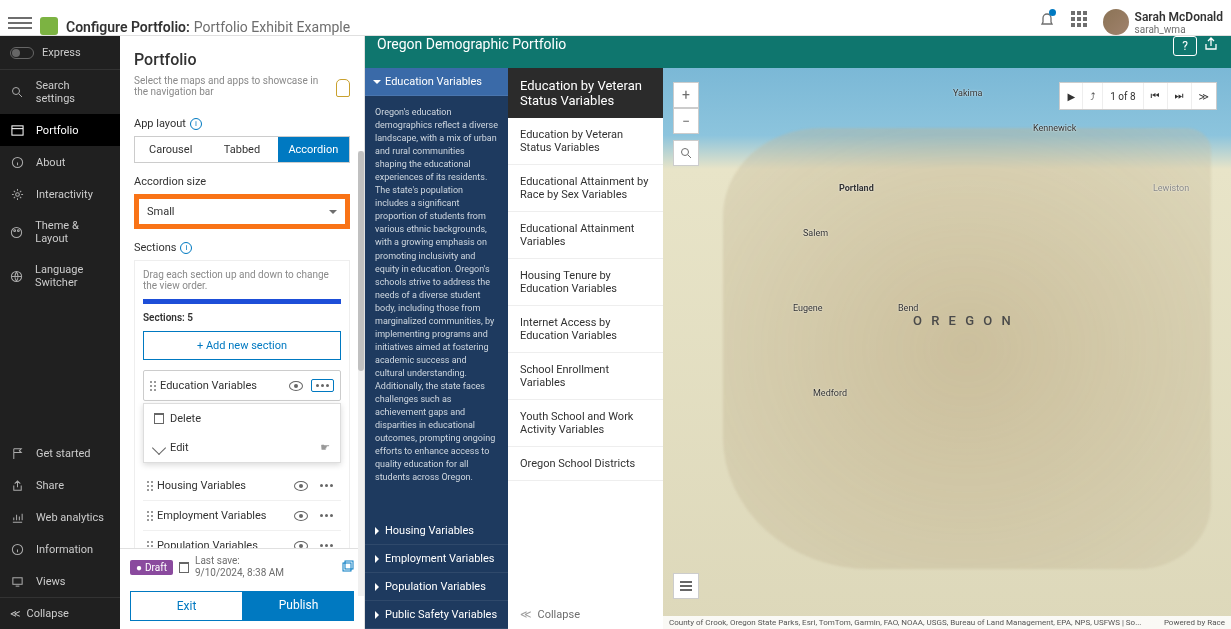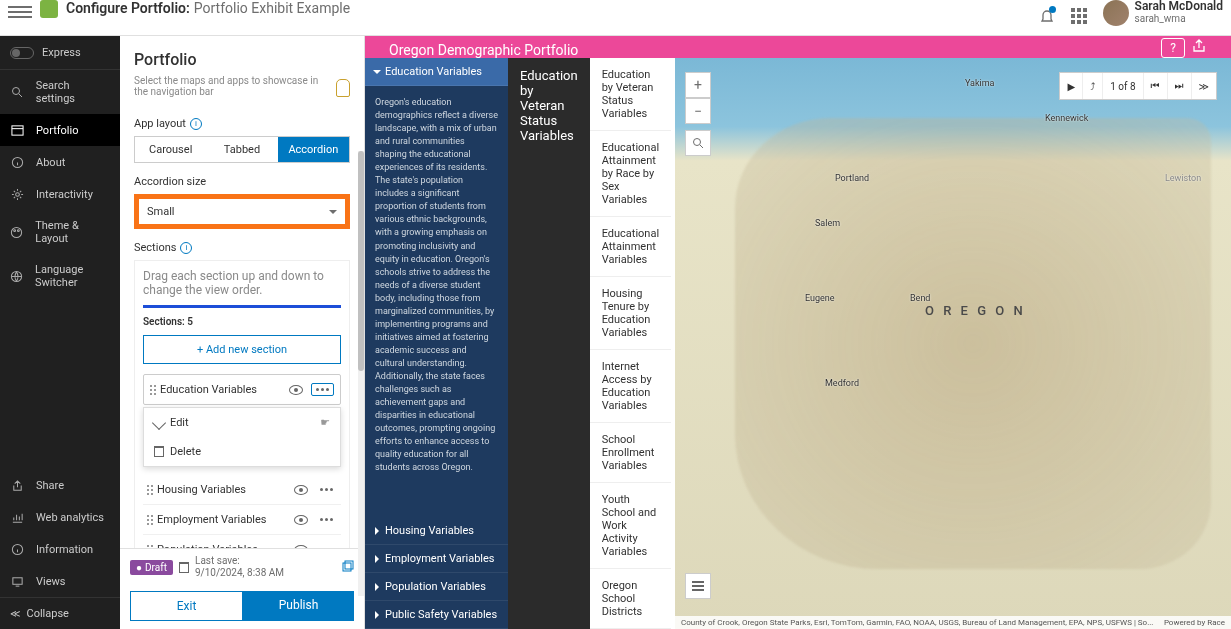--- a/index.html
+++ b/index.html
@@ -1,17 +1,17 @@
 <!DOCTYPE html>
 <html><head>
 <meta charset="utf-8">
 <style>
 *{box-sizing:border-box;margin:0;padding:0;font-family:-apple-system,BlinkMacSystemFont,"Segoe UI",Roboto,Arial,sans-serif}
 body{background:#f8f8f8;overflow:hidden;width:1231px;height:629px}
-.topbar{height:36px;background:#fff;border-bottom:1px solid #e0e0e0;display:flex;align-items:flex-start;padding:0 8px}
+.topbar{height:36px;background:#fff;border-bottom:1px solid #e0e0e0;display:flex;align-items:flex-end;padding:0 8px}
 .topbar .burger{width:24px;height:24px;display:flex;flex-direction:column;justify-content:center;gap:3px;cursor:pointer}
 .topbar .burger span{height:2px;background:#6e6e6e}
 .topbar .logo{width:18px;height:18px;background:#7cb342;border-radius:3px;margin:0 8px}
 .topbar .title{font-size:14px;font-weight:600;color:#323232}
 .topbar .subtitle{font-size:14px;color:#6e6e6e;margin-left:4px}
 .topbar .spacer{flex:1}
 .topbar .iconbtn{width:32px;height:32px;display:flex;align-items:center;justify-content:center;cursor:pointer;position:relative}
 .bell-dot{position:absolute;width:7px;height:7px;border-radius:50%;background:#0079c1;top:6px;right:7px}
 .appsgrid{display:grid;grid-template-columns:repeat(3,4px);grid-template-rows:repeat(3,4px);gap:2px}
 .appsgrid div{background:#6e6e6e}
@@ -38,21 +38,21 @@
 .configpane .hint{padding:0 14px 14px;font-size:10px;color:#8a8a8a;display:flex;gap:12px}
 .bulb{width:14px;height:18px;border:1px solid #c9a12e;border-radius:5px 5px 2px 2px;align-self:flex-start;flex-shrink:0;margin-top:4px}
 .configpane .scrollzone{flex:1;overflow:hidden;padding:0 14px;position:relative}
 .label-row{font-size:11px;color:#323232;display:flex;align-items:center;gap:4px;margin:6px 0}
 .info-i{width:12px;height:12px;border:1px solid #0079c1;border-radius:50%;font-size:8px;color:#0079c1;display:flex;align-items:center;justify-content:center}
 .seggroup{display:flex;border:1px solid #ccc;margin-bottom:12px}
 .seggroup div{flex:1;text-align:center;font-size:11px;padding:6px 0;cursor:pointer;color:#323232}
 .seggroup div.sel{background:#0079c1;color:#fff}
 .select{border:5px solid #f97316;padding:6px 8px;font-size:11px;color:#323232;display:flex;justify-content:space-between;align-items:center;cursor:pointer;margin-bottom:12px}
 .chev{width:0;height:0;border-left:4px solid transparent;border-right:4px solid transparent;border-top:4px solid #6e6e6e}
-.draghint{font-size:12px;color:#8a8a8a;padding:8px 0;border-bottom:3px solid #1d4ed8}
+.draghint{font-size:10px;color:#8a8a8a;padding:8px 0;border-bottom:5px solid #1d4ed8}
 .sectcount{font-size:10px;color:#323232;font-weight:600;padding:8px 0}
 .addbtn{border:1px solid #0079c1;color:#0079c1;font-size:11px;padding:7px;text-align:center;cursor:pointer;margin-bottom:10px}
 .sectionrow{display:flex;align-items:center;gap:8px;padding:8px 4px;font-size:11px;color:#323232;border-bottom:1px solid #f0f0f0}
 .sectionrow.first{border:1px solid #ccc;border-radius:2px;padding:8px 6px}
 .drag-h{display:flex;flex-direction:column;gap:2px;cursor:grab}
 .drag-h span{width:2px;height:2px;background:#999;box-shadow:4px 0 #999}
 .sectionrow .name{flex:1}
 .eye-ic{width:14px;height:10px;border:1px solid #666;border-radius:50%;position:relative}
 .eye-ic::after{content:"";position:absolute;width:4px;height:4px;background:#666;border-radius:50%;top:2px;left:4px}
 .dots3{display:flex;gap:2px;cursor:pointer;padding:4px;border-radius:2px}
@@ -65,34 +65,34 @@
 
 .footerbar{border-top:1px solid #e0e0e0;padding:6px 10px;display:flex;align-items:center;gap:6px;font-size:10px;background:#fff}
 .draftbadge{background:#8a4a9e;color:#fff;padding:2px 6px;border-radius:2px;display:flex;align-items:center;gap:3px;font-size:10px}
 .savetime{color:#6e6e6e;display:flex;flex-direction:column;line-height:1.2}
 .btnrow{display:flex;padding:6px 10px 8px;background:#fff}
 .btnrow .btn{flex:1;padding:7px;font-size:12px;text-align:center;cursor:pointer}
 .btn.exit{border:1px solid #0079c1;color:#0079c1;background:#fff}
 .btn.pub{background:#0079c1;color:#fff}
 
 .preview{flex:1;display:flex;flex-direction:column;background:#2b2b2b;position:relative}
-.bluebar{height:32px;background:#ec4899;display:flex;align-items:flex-end;padding:0 24px;color:#fff;font-size:14px}
+.bluebar{height:32px;background:#0f766e;display:flex;align-items:flex-start;padding:0 12px;color:#fff;font-size:14px}
 .bluebar .r{display:flex;gap:6px;margin-left:auto}
 .helpbtn{border:1px solid #fff;border-radius:3px;width:24px;height:20px;display:flex;align-items:center;justify-content:center;font-size:12px;cursor:pointer}
 .share-ic{width:16px;height:16px;cursor:pointer}
 
 .pvbody{flex:1;display:flex}
 .pvnav{width:143px;background:#1e3a5f;display:flex;flex-direction:column;font-size:11px;color:#fff}
 .pvnav .row{display:flex;align-items:center;gap:6px;padding:7px 10px;cursor:pointer;border-bottom:1px solid rgba(255,255,255,0.08)}
 .pvnav .row.active{background:#3a6aa8}
 .pvnav .row .ch{width:0;height:0;border-top:4px solid transparent;border-bottom:4px solid transparent;border-left:4px solid #fff}
 .pvnav .row.active .ch{transform:rotate(90deg);transform-origin:center}
 .pvnav .desc{padding:10px;font-size:9px;line-height:1.45;color:#d0d8e0;background:#1e3a5f;flex:1;overflow:hidden}
 
-.subcol{width:167px;background:#fff;display:flex;flex-direction:row}
+.subcol{width:155px;background:#fff;display:flex;flex-direction:column}
 .subcol .title{background:#2b2b2b;color:#fff;font-size:13px;padding:10px 12px}
 .subcol .it{padding:10px 12px;font-size:11px;color:#323232;border-bottom:1px solid #eee;cursor:pointer}
 .subcol .collapse{margin-top:auto;padding:8px 12px;font-size:11px;color:#6e6e6e;display:flex;align-items:center;gap:6px;cursor:pointer}
 .dblchev{font-size:11px;color:#9e9e9e}
 
 .maparea{flex:1;position:relative;background:linear-gradient(180deg,#7bb8d6 0%,#8cc4dd 12%,#e8e4c8 18%,#ddd8ba 100%)}
 .oregon{position:absolute;top:60px;left:60px;right:20px;bottom:60px;background:radial-gradient(ellipse at center,rgba(180,160,120,0.5),rgba(200,190,160,0.3));border-radius:20% 5% 15% 30%;filter:blur(1px)}
 .citylabel{position:absolute;font-size:9px;color:#323232;text-shadow:0 0 2px #fff}
 .statelabel{position:absolute;font-size:13px;letter-spacing:3px;color:#4a4a4a;font-weight:500}
 .mapctrl{position:absolute;background:#fff;border:1px solid #ccc;width:26px;height:26px;display:flex;align-items:center;justify-content:center;font-size:14px;color:#6e6e6e;cursor:pointer}
@@ -204,20 +204,28 @@
               <path d="M2 7h10M7 2c2 3 2 7 0 10M7 2c-2 3-2 7 0 10"></path>
             </svg>
           </div>
           <span>Language Switcher</span>
         </div>
       </div>
     <div class="bottom" id="nav-bottom">
         <div class="item">
           <div class="ic">
             <svg width="13" height="13" viewBox="0 0 14 14" fill="none" stroke="#aaa" stroke-width="1.1">
+              <path d="M3 2v11M3 2h8l-2 2 2 2H3"></path>
+            </svg>
+          </div>
+          <span>Get started</span>
+        </div>
+        <div class="item">
+          <div class="ic">
+            <svg width="13" height="13" viewBox="0 0 14 14" fill="none" stroke="#aaa" stroke-width="1.1">
               <path d="M3 7v5h8V7M7 2v7M4 5l3-3 3 3"></path>
             </svg>
           </div>
           <span>Share</span>
         </div>
         <div class="item">
           <div class="ic">
             <svg width="13" height="13" viewBox="0 0 14 14" fill="none" stroke="#aaa" stroke-width="1.1">
               <path d="M2 12h10M3 10V7M6 10V4M9 10V6M12 10V3"></path>
             </svg>
@@ -290,27 +298,27 @@
           <span class="name">Education Variables</span>
           <div class="eye-ic"></div>
           <div class="dots3 boxed">
               <span></span>
               <span></span>
               <span></span>
             </div>
         </div>
         <div class="ctxmenu">
           <div class="mi">
+              <div class="trash-ic"></div>
+              <span>Delete</span>
+            </div>
+          <div class="mi">
               <div class="pencil"></div>
               <span>Edit</span>
               <span style="margin-left:auto;color:#999">☛</span>
-            </div>
-          <div class="mi">
-              <div class="trash-ic"></div>
-              <span>Delete</span>
             </div>
         </div>
 
         <div id="more-sections">
             <div class="sectionrow">
               <div class="drag-h">
                 <span></span>
                 <span></span>
                 <span></span>
               </div>
@@ -443,21 +451,21 @@
           <div>⤴</div>
           <div>1 of 8</div>
           <div>⏮</div>
           <div>⏭</div>
           <div style="border-right:none">≫</div>
         </div>
 
         <div class="citylabel" style="top:20px;left:290px">Yakima</div>
         <div class="citylabel" style="top:55px;left:370px">Kennewick</div>
         <div class="citylabel" style="top:115px;left:490px;color:#888">Lewiston</div>
-        <div class="citylabel" style="top:115px;left:160px;font-weight:400">Portland</div>
+        <div class="citylabel" style="top:115px;left:176px;font-weight:700">Portland</div>
         <div class="citylabel" style="top:160px;left:140px">Salem</div>
         <div class="citylabel" style="top:235px;left:130px">Eugene</div>
         <div class="citylabel" style="top:235px;left:235px">Bend</div>
         <div class="citylabel" style="top:320px;left:150px">Medford</div>
         <div class="statelabel" style="top:245px;left:250px">O R E G O N</div>
 
         <div class="legendbtn">
             <span></span>
             <span></span>
             <span></span>

